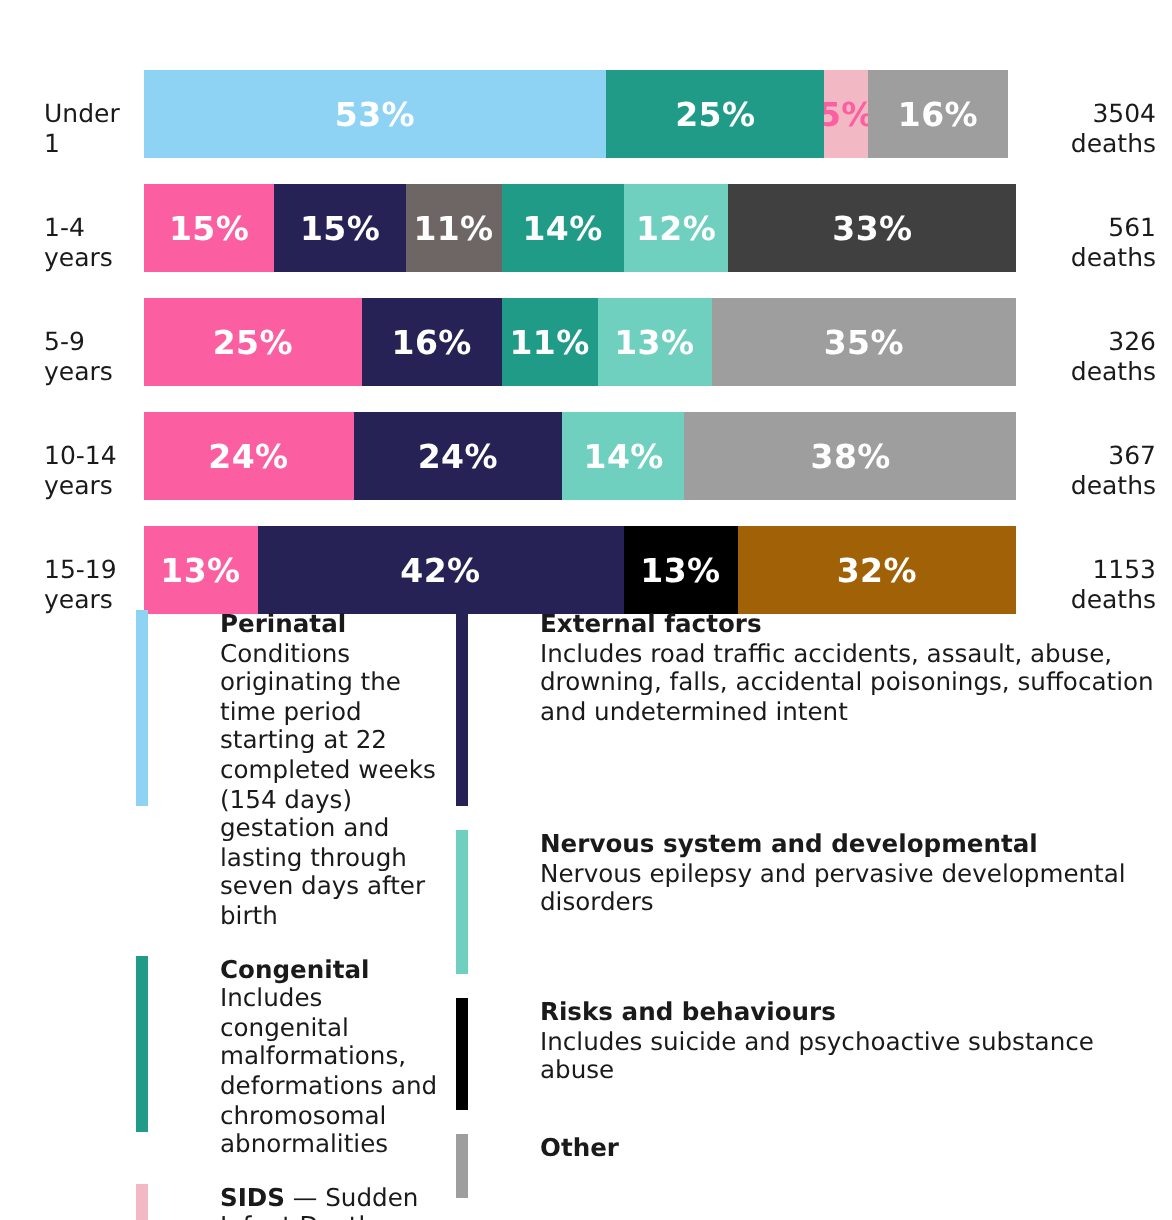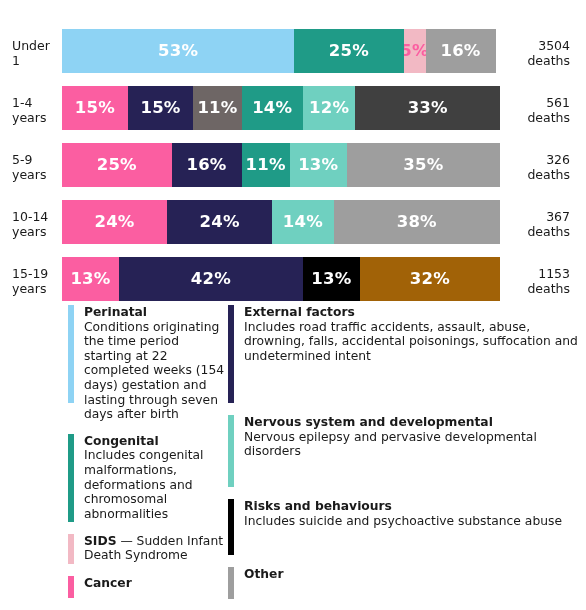--- a/index.html
+++ b/index.html
@@ -39,21 +39,22 @@
   #chart {
     position: absolute;
     top: 22px;
     left: 0;
     width: 586px;
   }
   .row {
     position: relative;
     height: 57px;
     display: flex;
-    align-items: center;
+    align-items: flex-end;
+    margin-left: 10px;
   }
   .row-label {
     width: 62px;
     padding-left: 12px;
     box-sizing: border-box;
     font-size: 12.5px;
     line-height: 15px;
     color: #1a1a1a;
     padding-top: 5px;
     white-space: pre-line;
@@ -112,20 +113,21 @@
     width: 6px;
     flex: 0 0 6px;
     margin-right: 10px;
     border-radius: 0;
   }
   .legend-text {
     flex: 1 1 auto;
     font-size: 12.3px;
     line-height: 14.6px;
     color: #1a1a1a;
+    margin-left: 26px;
   }
   .legend-title {
     font-weight: bold;
   }
   .legend-title.inline {
     font-weight: bold;
   }
   .legend-desc {
     font-weight: normal;
   }

